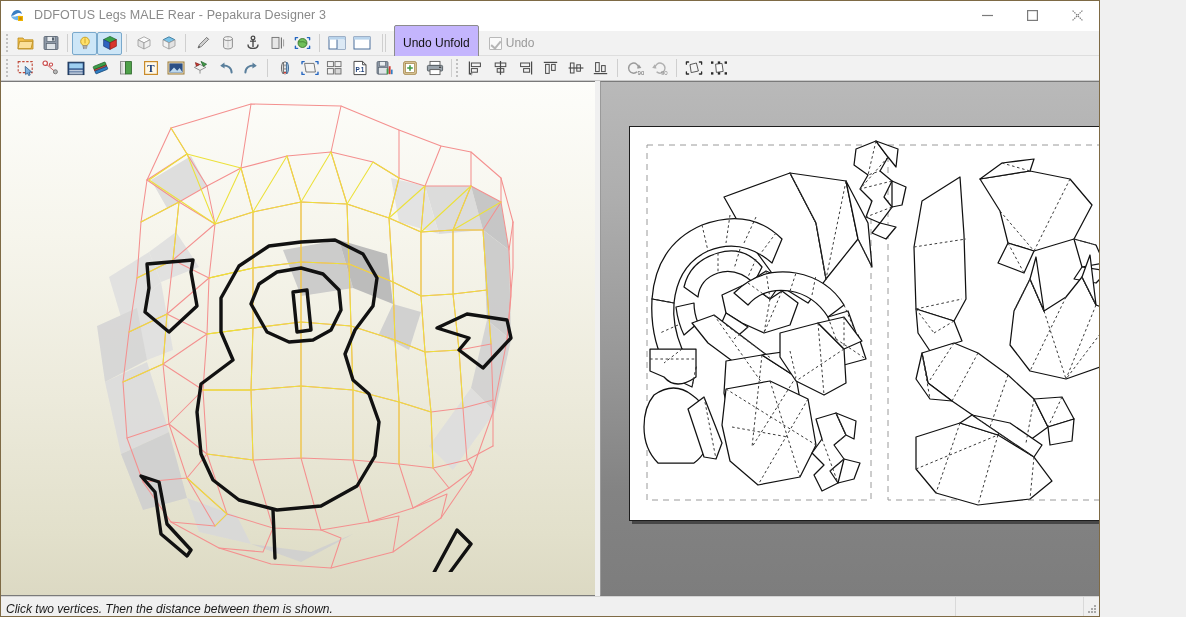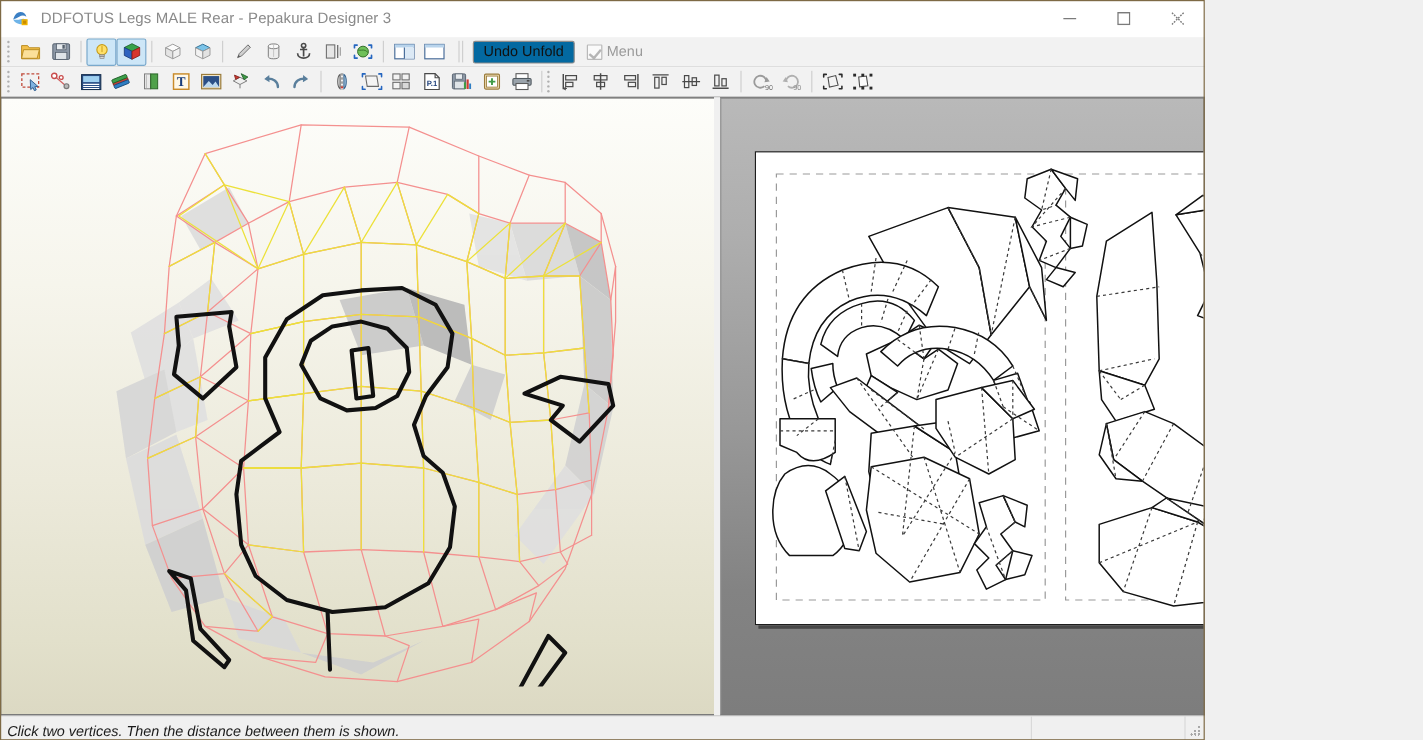--- a/index.html
+++ b/index.html
@@ -4,21 +4,21 @@
 <style>
   * { box-sizing: border-box; margin:0; padding:0; }
   html,body { width:1186px; height:617px; overflow:hidden; }
   body {
     font-family: "Liberation Sans", sans-serif;
     font-size: 12px;
     background: #f0f0f0;
     color:#222;
     -webkit-font-smoothing: antialiased;
   }
-  #app { position:relative; width:1004px; height:617px; background:#fff; display:flex; flex-direction:column; }
+  #app { position:relative; width:1100px; height:617px; background:#fff; display:flex; flex-direction:column; }
 
   
   .titlebar {
     height:31px; background:#ffffff; display:flex; align-items:center;
     border-bottom:1px solid #ffffff; flex:0 0 31px; position:relative;
   }
   .tb-icon { width:17px; height:17px; margin-left:9px; margin-right:8px; position:relative; flex:0 0 17px;}
   .tb-title { font-size:12.5px; color:#8a8a8a; letter-spacing:.1px; white-space:nowrap; }
   .winbtns { margin-left:auto; display:flex; height:31px; }
   .winbtn { width:45px; height:31px; display:flex; align-items:center; justify-content:center; }
@@ -37,21 +37,21 @@
     height:25px; flex:0 0 25px; background:#f2f2f2; display:flex; align-items:center;
     border-bottom:1px solid #dedede; position:relative;
   }
   .toolbar.row2 { height:25px; flex:0 0 25px; border-bottom:1px solid #c9c9c9;}
   .grip { width:8px; height:19px; margin:0 2px 0 3px; display:flex; flex-direction:column; justify-content:center; align-items:center; gap:2px; }
   .grip i { display:block; width:2px; height:2px; background:#b0b0b0; border-radius:50%; }
   .tbtn { width:25px; height:23px; display:flex; align-items:center; justify-content:center; border:1px solid transparent; border-radius:2px; margin:0 0px; }
   .tbtn.on { background:#cde6f7; border:1px solid #7aa9cc; }
   .tsep { width:1px; height:18px; background:#cfcfcf; margin:0 4px; }
   .btn-undo {
-    height:19px; padding:0 8px; font-size:12px; background:#0369a1; border:1px solid #8c8c8c;
+    height:19px; padding:17px 8px; font-size:12px; background:#c4b5fd; border:1px solid #8c8c8c;
     border-radius:2px; color:#111; margin-left:4px; display:flex; align-items:center; line-height:17px;
   }
   .chk-auto { display:flex; align-items:center; gap:4px; margin-left:10px; color:#9a9a9a; font-size:12px; }
   .chkbox { width:13px; height:13px; border:1px solid #b9b9b9; background:#fafafa; position:relative; border-radius:1px; }
   .chkbox::after{ content:""; position:absolute; left:3px; top:1px; width:4px; height:8px; border:solid #b5b5b5; border-width:0 2px 2px 0; transform:rotate(40deg); }
 
   
   .work { flex:1 1 auto; display:flex; position:relative; background:#808080; min-height:0; }
   .pane3d {
     width:595px; flex:0 0 595px; position:relative; overflow:hidden;
@@ -241,21 +241,21 @@
       </svg>
     </div>
 
     <div class="tsep" style="margin-left:8px"></div>
     <div class="tsep" style="margin-left:-2px"></div>
 
     <div class="btn-undo">Undo Unfold</div>
 
     <div class="chk-auto">
       <span class="chkbox"></span>
-      <span>Menu</span>
+      <span>Undo</span>
     </div>
   </div>
 
   <div class="toolbar row2">
     <div class="grip">
         <i></i>
         <i></i>
         <i></i>
         <i></i>
         <i></i>

